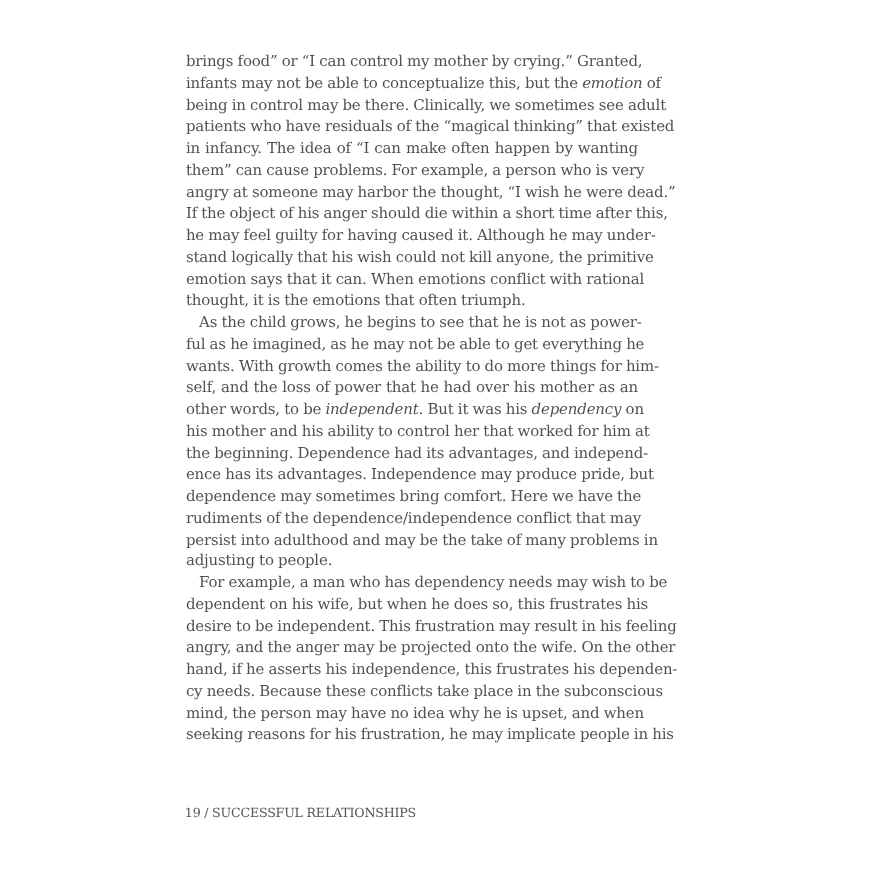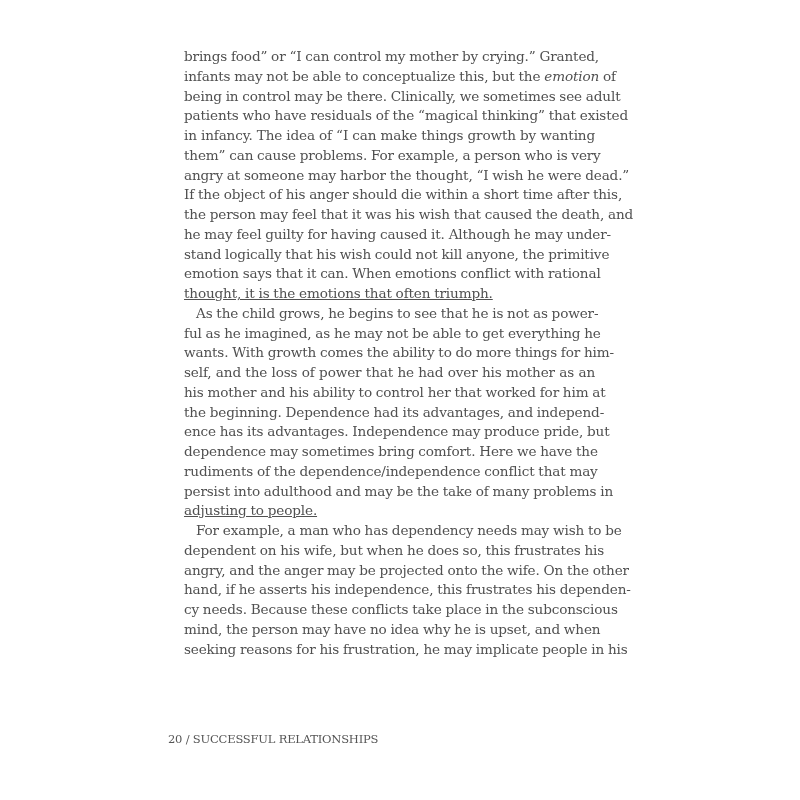--- a/index.html
+++ b/index.html
@@ -4,84 +4,85 @@
   <style>
     html, body { margin: 0; padding: 0; }
     body {
       width: 800px; height: 800px;
       background: #ffffff;
       position: relative;
       overflow: hidden;
     }
     .page {
       position: absolute;
-      left: 184px; top: 47px;
+      left: 169px; top: 47px;
       width: 411px;
       font-family: "DejaVu Serif", serif;
       font-size: 13.6px;
       line-height: 19.75px;
       color: #505050;
       text-align: justify;
       letter-spacing: -0.15px;
       word-spacing: -0.3px;
     }
     .line {
       display: block;
       height: 19.75px;
       white-space: nowrap;
       text-align: justify;
       text-align-last: justify;
     }
-    .line.last { text-align-last: left; text-decoration: underline; }
+    .line.last { text-align-last: left; }
     .line.indent { padding-left: 12px; }
     .line i { }
     .footer {
       position: absolute;
       left: 168px; top: 732px;
       font-family: "DejaVu Serif", serif;
       font-size: 11.5px;
       color: #555555;
       letter-spacing: -0.2px;
     }
   </style>
 </head>
 <body>
 
 <div class="page" id="page-body">
     <div>
       <span class="line">brings food” or “I can control my mother by crying.” Granted,</span>
       <span class="line">infants may not be able to conceptualize this, but the <i>emotion</i> of</span>
       <span class="line">being in control may be there. Clinically, we sometimes see adult</span>
       <span class="line">patients who have residuals of the “magical thinking” that existed</span>
-      <span class="line">in infancy. The idea of “I can make things growth by wanting</span>
+      <span class="line">in infancy. The idea of “I can make often happen by wanting</span>
       <span class="line">them” can cause problems. For example, a person who is very</span>
       <span class="line">angry at someone may harbor the thought, “I wish he were dead.”</span>
       <span class="line">If the object of his anger should die within a short time after this,</span>
-      <span class="line">the person may feel that it was his wish that caused the death, and</span>
       <span class="line">he may feel guilty for having caused it. Although he may under-</span>
       <span class="line">stand logically that his wish could not kill anyone, the primitive</span>
       <span class="line">emotion says that it can. When emotions conflict with rational</span>
       <span class="line last">thought, it is the emotions that often triumph.</span>
     </div>
     <div>
       <span class="line indent">As the child grows, he begins to see that he is not as power-</span>
       <span class="line">ful as he imagined, as he may not be able to get everything he</span>
       <span class="line">wants. With growth comes the ability to do more things for him-</span>
       <span class="line">self, and the loss of power that he had over his mother as an</span>
+      <span class="line">other words, to be <i>independent</i>. But it was his <i>dependency</i> on</span>
       <span class="line">his mother and his ability to control her that worked for him at</span>
       <span class="line">the beginning. Dependence had its advantages, and independ-</span>
       <span class="line">ence has its advantages. Independence may produce pride, but</span>
       <span class="line">dependence may sometimes bring comfort. Here we have the</span>
       <span class="line">rudiments of the dependence/independence conflict that may</span>
       <span class="line">persist into adulthood and may be the take of many problems in</span>
       <span class="line last">adjusting to people.</span>
     </div>
     <div>
       <span class="line indent">For example, a man who has dependency needs may wish to be</span>
       <span class="line">dependent on his wife, but when he does so, this frustrates his</span>
+      <span class="line">desire to be independent. This frustration may result in his feeling</span>
       <span class="line">angry, and the anger may be projected onto the wife. On the other</span>
       <span class="line">hand, if he asserts his independence, this frustrates his dependen-</span>
       <span class="line">cy needs. Because these conflicts take place in the subconscious</span>
       <span class="line">mind, the person may have no idea why he is upset, and when</span>
       <span class="line">seeking reasons for his frustration, he may implicate people in his</span>
     </div>
   </div>
-<div class="footer">20 / SUCCESSFUL RELATIONSHIPS</div>
+<div class="footer">19 / SUCCESSFUL RELATIONSHIPS</div>
 
 </body></html>

